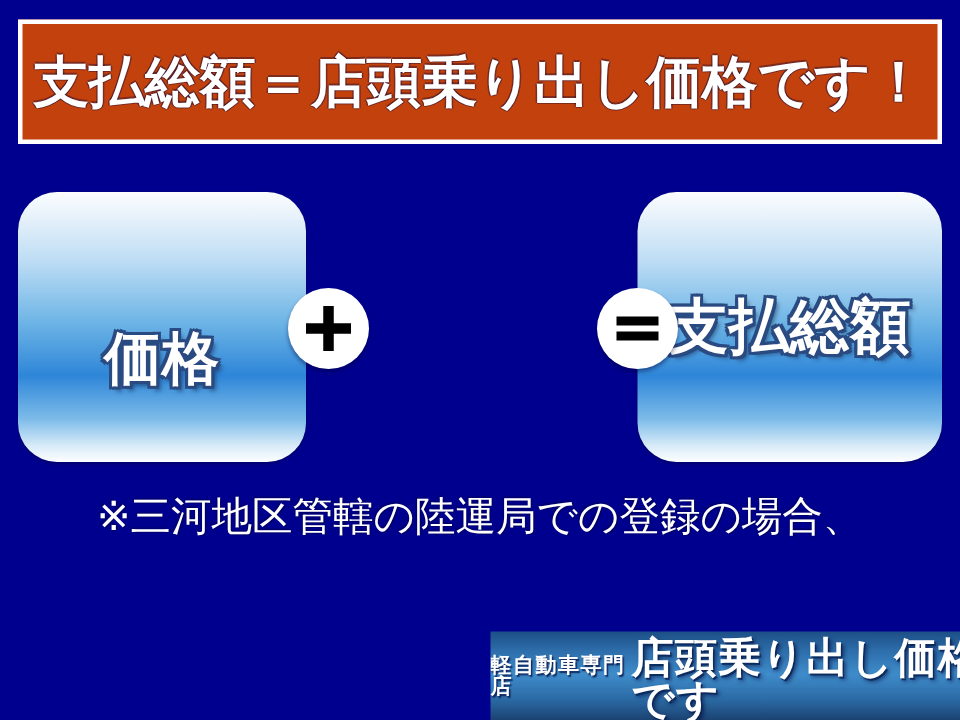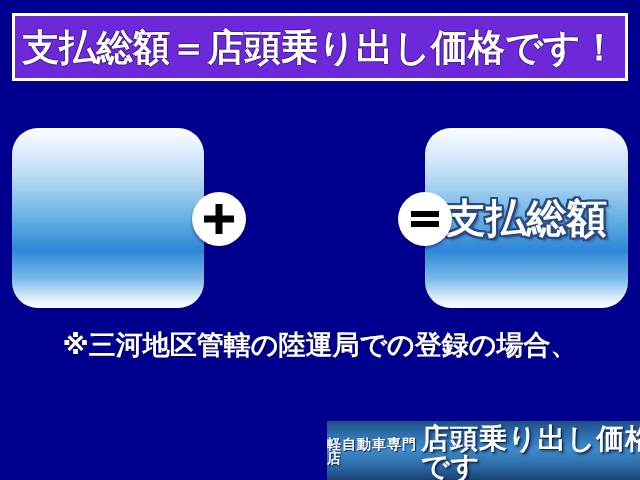--- a/index.html
+++ b/index.html
@@ -19,24 +19,24 @@
     background: #00008f;
     overflow: hidden;
   }
 
   
   .header-box {
     position: absolute;
     left: 12px;
     top: 13px;
     width: 616px;
-    height: 68px;
+    height: 83px;
     box-sizing: border-box;
     border: 3px solid #ffffff;
-    background: #6d28d9;
+    background: #c2410c;
     display: flex;
     align-items: center;
     justify-content: center;
     text-align: center;
   }
   .header-text {
     color: #ffffff;
     font-size: 37px;
     font-weight: 700;
     letter-spacing: 0px;
@@ -123,21 +123,21 @@
   .note {
     position: absolute;
     left: 0;
     top: 327px;
     width: 640px;
     text-align: center;
   }
   .note-line {
     color: #ffffff;
     font-size: 27px;
-    font-weight: 700;
+    font-weight: 400;
     line-height: 36px;
     white-space: nowrap;
     text-shadow:
        1px  1px 0 rgba(0,0,70,.5),
       -1px -1px 0 rgba(0,0,70,.35);
   }
 
   
   .shop-plate {
     position: absolute;
@@ -184,20 +184,21 @@
 
   <div class="header-box">
     <div class="header-text">支払総額＝店頭乗り出し価格です！</div>
   </div>
 
   <div class="formula">
 
     <div class="pill pill-1">
       <div class="pill-text two-line">
         <br>
+        <span>価格</span>
       </div>
     </div>
 
     <div class="op op-plus">
       <svg width="34" height="34" viewBox="0 0 34 34" aria-hidden="true">
         <rect x="13.5" y="2" width="7" height="30" fill="#000000"></rect>
         <rect x="2" y="13.5" width="30" height="7" fill="#000000"></rect>
       </svg>
     </div>
 

